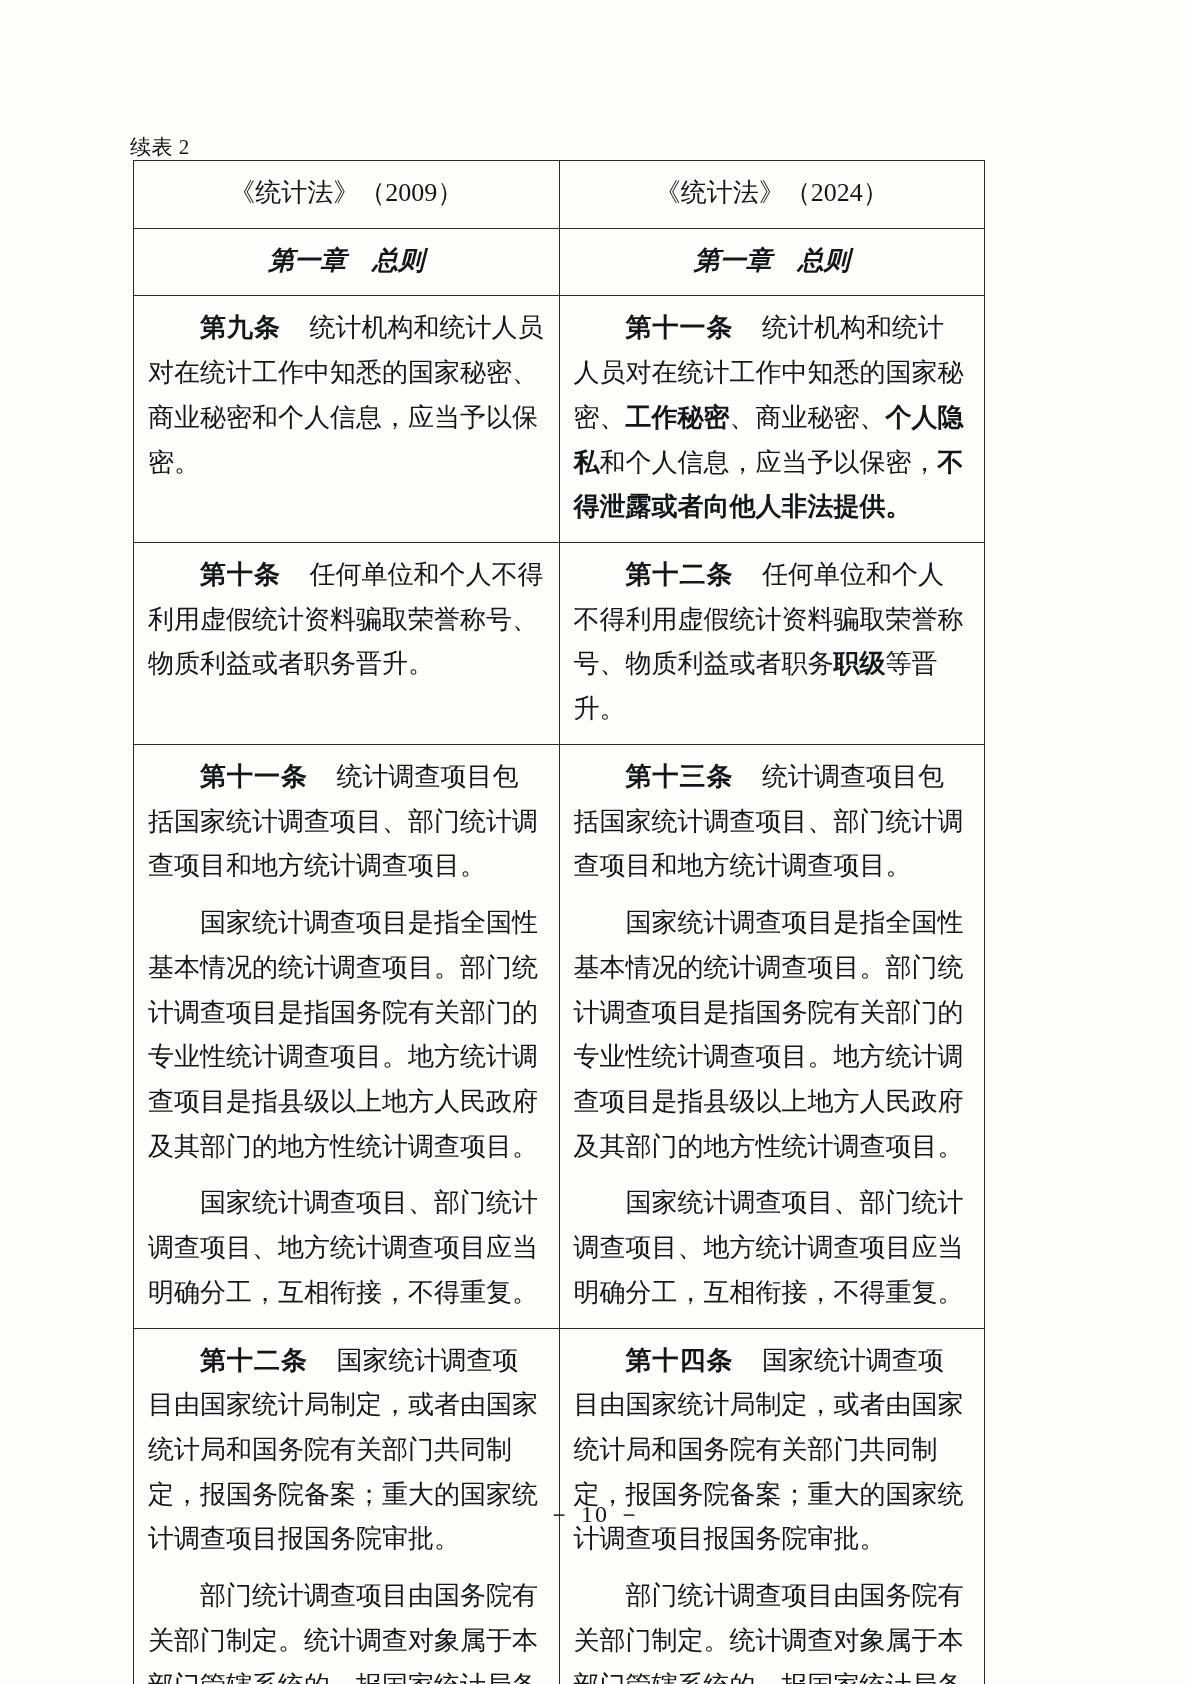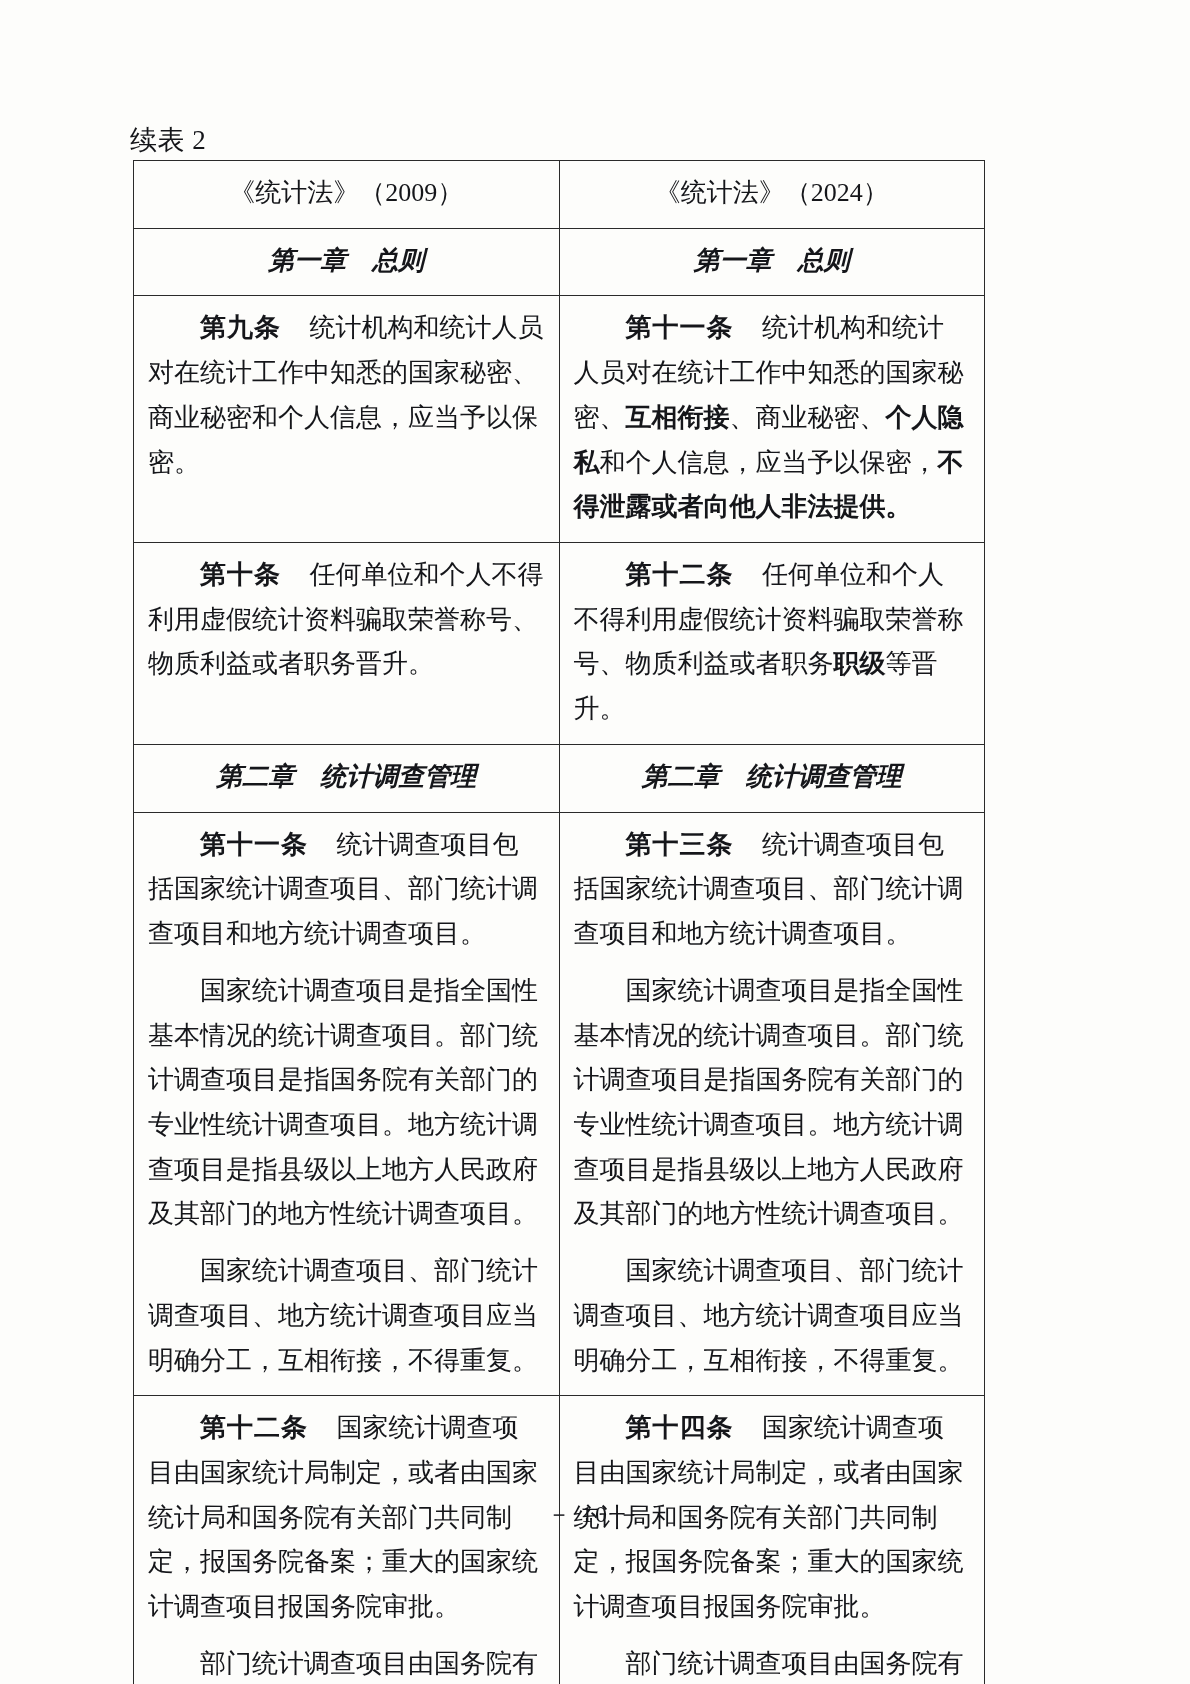--- a/index.html
+++ b/index.html
@@ -12,22 +12,22 @@
     width: 1190px;
     height: 1684px;
     background: #fdfdfb;
     font-family: "Liberation Serif", "DejaVu Serif", serif;
     color: #15161a;
     box-sizing: border-box;
   }
   .cont-label {
     position: absolute;
     left: 130px;
-    top: 122px;
-    font-size: 27px;
+    top: 133px;
+    font-size: 21px;
     letter-spacing: 0.5px;
     text-align: right;
   }
   table.lawtable {
     position: absolute;
     left: 133px;
     top: 160px;
     width: 852px;
     border-collapse: collapse;
     table-layout: fixed;
@@ -94,41 +94,33 @@
           <b>第一章　总则</b>
         </td>
       </tr>
 
 
       <tr>
         <td>
           <p class="p"><b class="art">第九条</b><span class="gap"></span><span>统计机构和统计人员对在统计工作中知悉的国家秘密、商业秘密和个人信息，应当予以保密。</span></p>
         </td>
         <td>
-          <p class="p"><b class="art">第十一条</b><span class="gap"></span><span>统计机构和统计人员对在统计工作中知悉的国家秘密、</span><span class="bold">互相衔接</span><span>、商业秘密、</span><span class="bold">个人隐私</span><span>和个人信息，应当予以保密，</span><span class="bold">不得泄露或者向他人非法提供。</span></p>
+          <p class="p"><b class="art">第十一条</b><span class="gap"></span><span>统计机构和统计人员对在统计工作中知悉的国家秘密、</span><span class="bold">工作秘密</span><span>、商业秘密、</span><span class="bold">个人隐私</span><span>和个人信息，应当予以保密，</span><span class="bold">不得泄露或者向他人非法提供。</span></p>
         </td>
       </tr>
 
       <tr>
         <td>
           <p class="p"><b class="art">第十条</b><span class="gap"></span><span>任何单位和个人不得利用虚假统计资料骗取荣誉称号、物质利益或者职务晋升。</span></p>
         </td>
         <td>
           <p class="p"><b class="art">第十二条</b><span class="gap"></span><span>任何单位和个人不得利用虚假统计资料骗取荣誉称号、物质利益或者职务</span><span class="bold">职级</span><span>等晋升。</span></p>
         </td>
       </tr>
 
-      <tr>
-        <td class="chapter-cell">
-          <b>第二章　统计调查管理</b>
-        </td>
-        <td class="chapter-cell">
-          <b>第二章　统计调查管理</b>
-        </td>
-      </tr>
 
       <tr>
         <td>
           <p class="p"><b class="art">第十一条</b><span class="gap"></span><span>统计调查项目包括国家统计调查项目、部门统计调查项目和地方统计调查项目。</span></p>
           <p class="p">国家统计调查项目是指全国性基本情况的统计调查项目。部门统计调查项目是指国务院有关部门的专业性统计调查项目。地方统计调查项目是指县级以上地方人民政府及其部门的地方性统计调查项目。</p>
           <p class="p">国家统计调查项目、部门统计调查项目、地方统计调查项目应当明确分工，互相衔接，不得重复。</p>
         </td>
         <td>
           <p class="p"><b class="art">第十三条</b><span class="gap"></span><span>统计调查项目包括国家统计调查项目、部门统计调查项目和地方统计调查项目。</span></p>
           <p class="p">国家统计调查项目是指全国性基本情况的统计调查项目。部门统计调查项目是指国务院有关部门的专业性统计调查项目。地方统计调查项目是指县级以上地方人民政府及其部门的地方性统计调查项目。</p>

